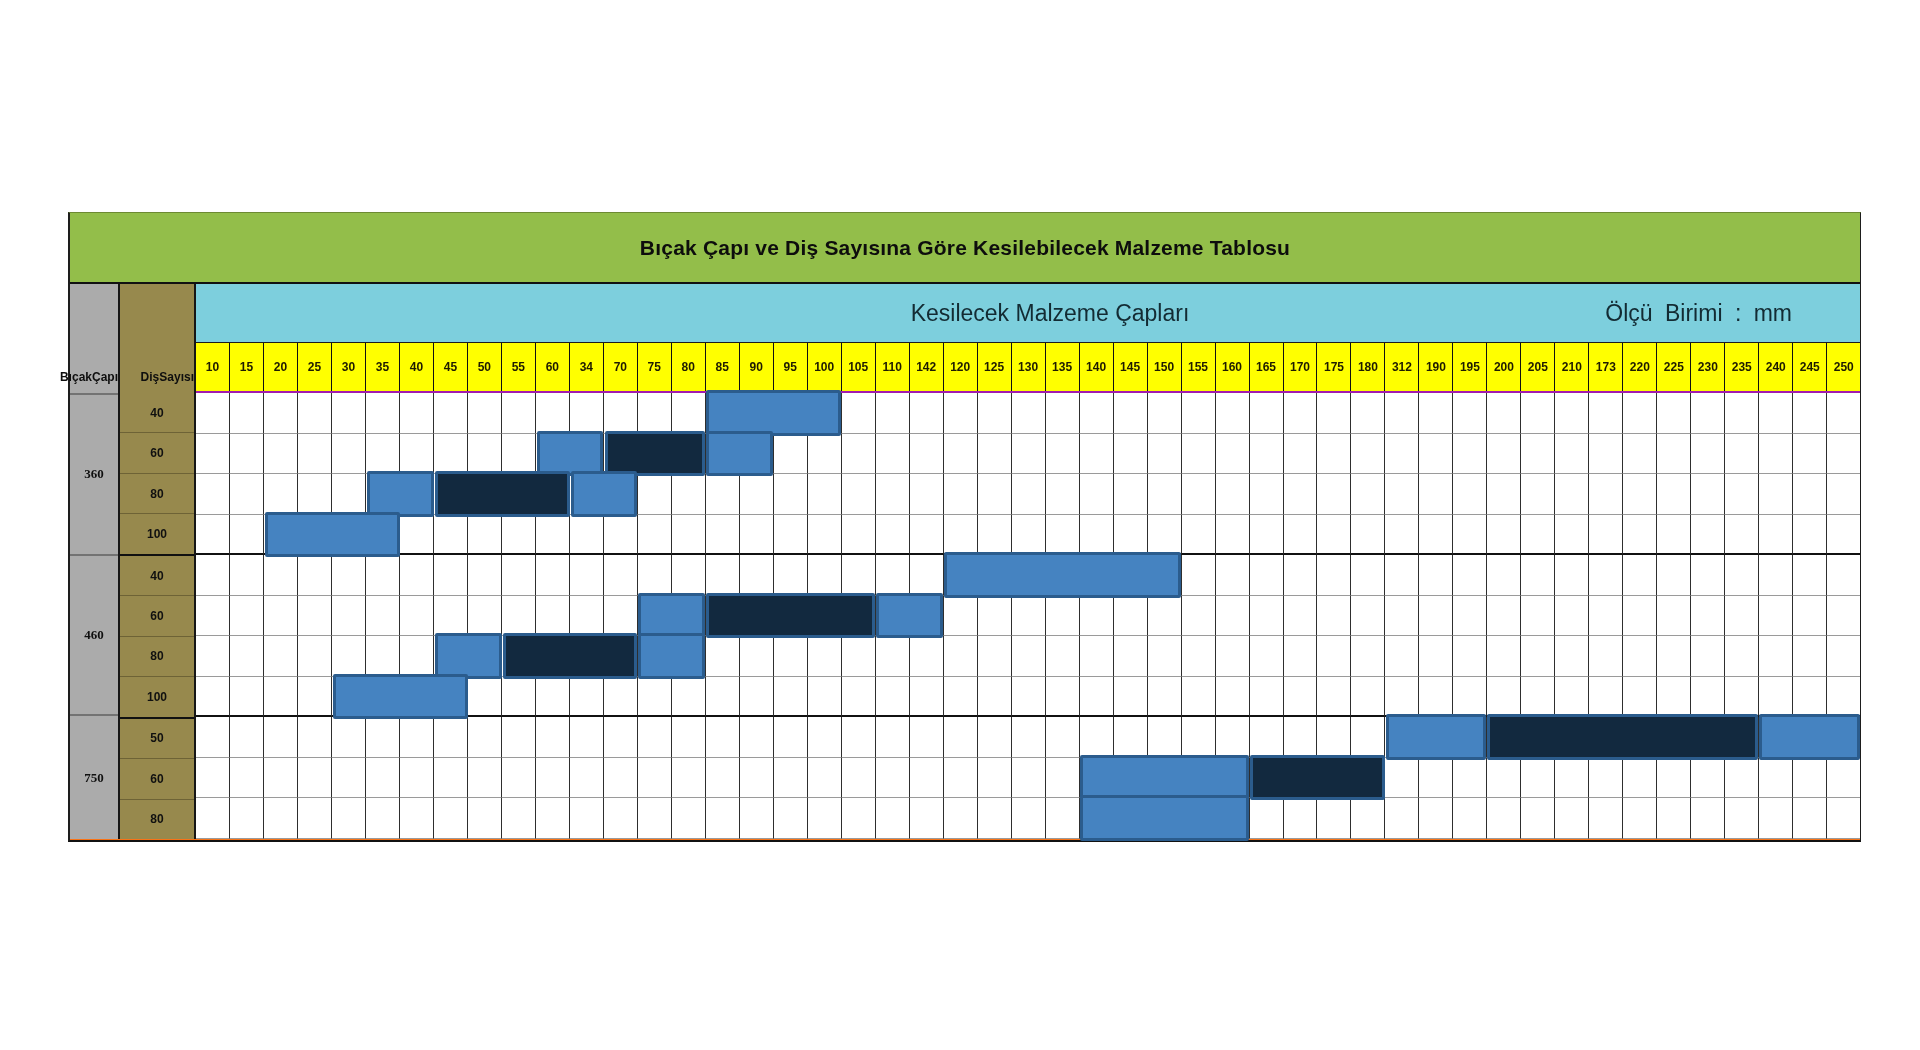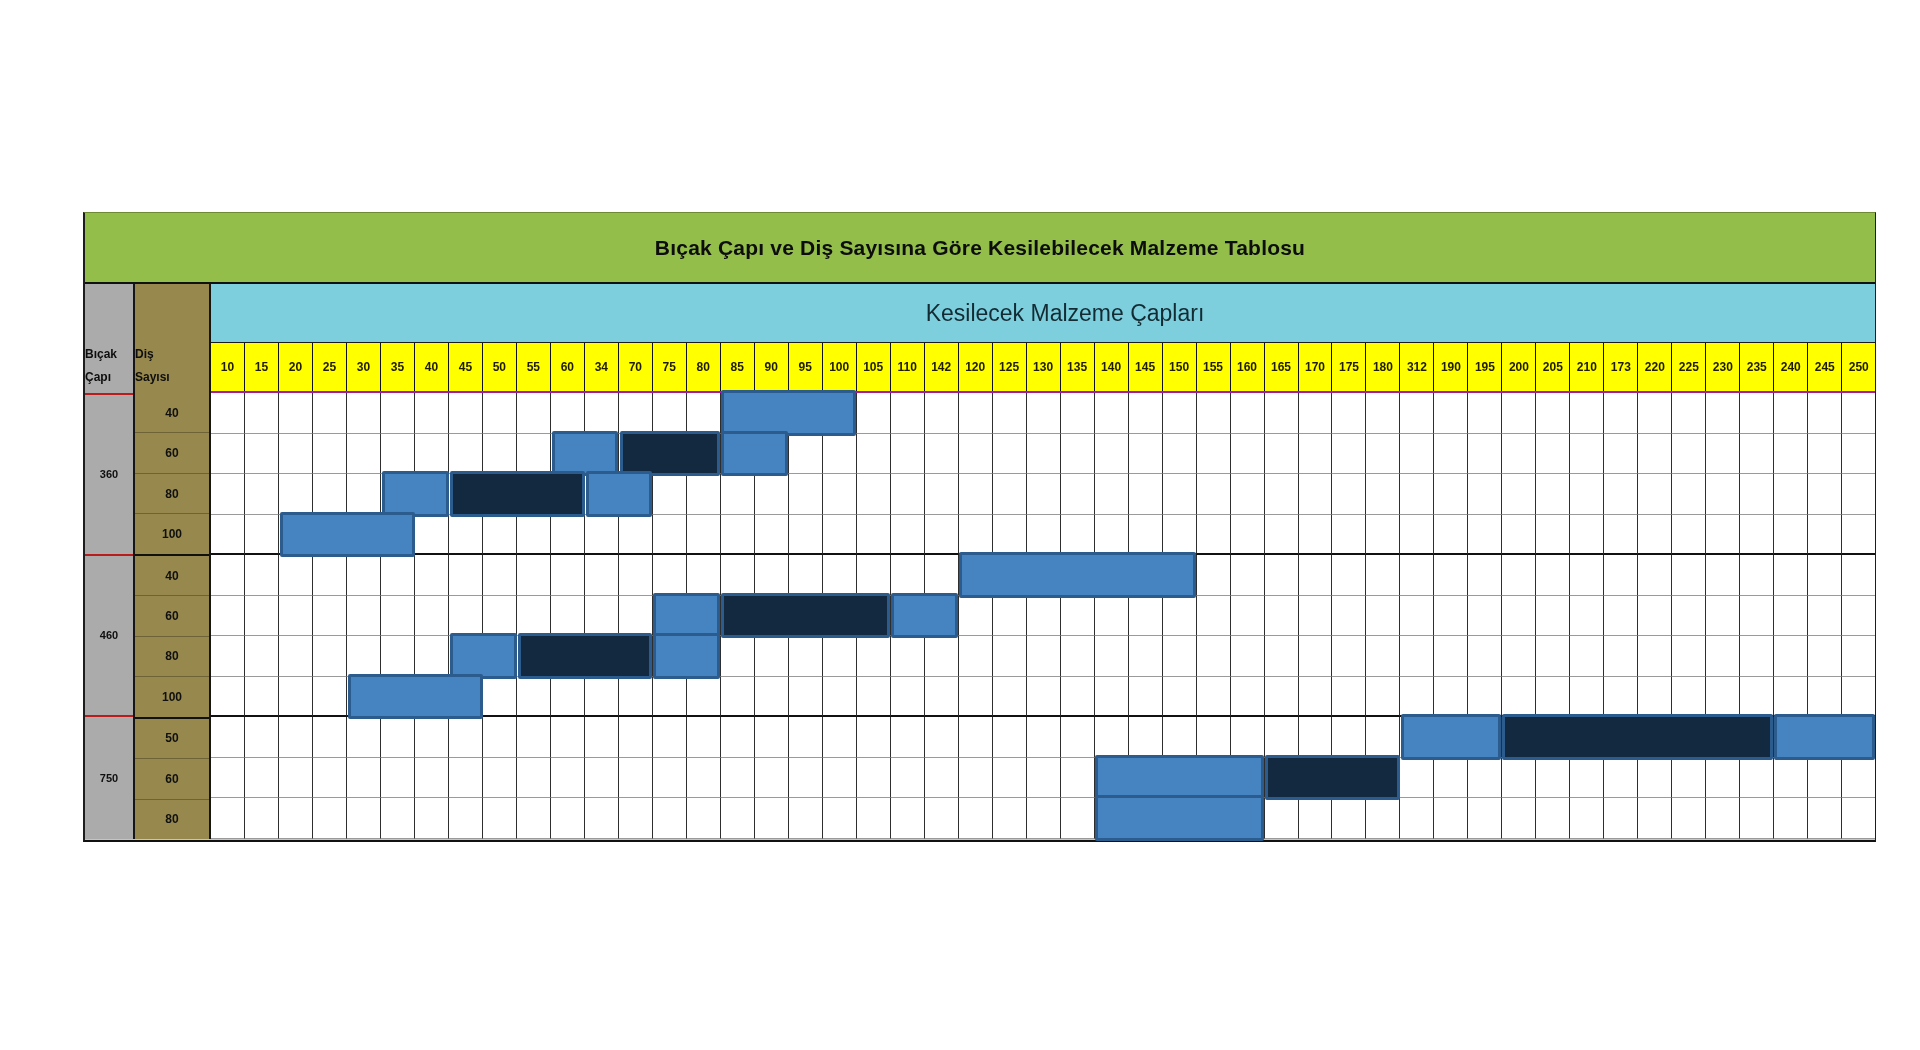--- a/index.html
+++ b/index.html
@@ -4,42 +4,42 @@
 <style>
   html,body{margin:0;padding:0;}
   body{
     width:1920px;height:1050px;background:#ffffff;position:relative;
     font-family:"Liberation Sans", sans-serif;color:#111;
     -webkit-font-smoothing:antialiased;
   }
   *{box-sizing:border-box;}
 
   .table-wrap{
-    position:absolute;left:83px;top:212px;width:1793px;height:630px;
+    position:absolute;left:68px;top:212px;width:1793px;height:630px;
     border-left:2px solid #1d1d1d;border-right:1px solid #1d1d1d;
     border-bottom:2px solid #111;border-top:1px solid #6d8a33;
-    background:#f9a8d4;
+    background:#f97316;
   }
   .title-bar{
     height:71px;background:#93BE4A;display:flex;align-items:center;justify-content:center;
     border-bottom:2px solid #111;
   }
   .title-bar span{font-size:21px;font-weight:bold;color:#0d0d0d;letter-spacing:0.2px;}
 
   .main{display:flex;height:555px;}
 
   .gray-col{width:50px;background:#ABABAB;border-right:2px solid #161616;display:flex;flex-direction:column;}
   .olive-col{width:76px;background:#97894D;border-right:2px solid #161616;display:flex;flex-direction:column;}
   .corner{
-    height:109px;display:flex;flex-direction:column;justify-content:flex-end;align-items:flex-start;
+    height:109px;display:flex;justify-content:flex-end;align-items:flex-end;
     padding-bottom:4px;font-weight:bold;font-size:12px;line-height:1.9;color:#0e0e0e;
   }
   .group-cell{
     display:flex;align-items:center;justify-content:center;
-    font-size:11px;font-weight:600;color:#101010;border-top:2px solid #b91c1c;
+    font-size:13px;font-weight:600;color:#101010;border-top:2px solid #737373;font-family:Liberation Serif, serif;
   }
   .teeth-cell{
     flex:1;display:flex;align-items:center;justify-content:center;
     font-size:12px;font-weight:bold;color:#101010;border-top:1px solid #6e6336;
   }
   .teeth-cell.first{border-top:none;}
   .teeth-cell.group-start{border-top:2px solid #111;}
 
   .right-col{flex:1;display:flex;flex-direction:column;min-width:0;}
   .cyan-band{
@@ -104,20 +104,21 @@
         <div class="teeth-cell">80</div>
         <div class="teeth-cell">100</div>
         <div class="teeth-cell group-start">50</div>
         <div class="teeth-cell">60</div>
         <div class="teeth-cell">80</div>
       </div>
 
     <div class="right-col">
       <div class="cyan-band">
         <span class="band-title">Kesilecek Malzeme Çapları</span>
+        <span class="unit-label">Ölçü Birimi : mm</span>
       </div>
       <div class="yellow-row">
 
       <div class="yellow-cell">10</div>
           <div class="yellow-cell">15</div>
           <div class="yellow-cell">20</div>
           <div class="yellow-cell">25</div>
           <div class="yellow-cell">30</div>
           <div class="yellow-cell">35</div>
           <div class="yellow-cell">40</div>

